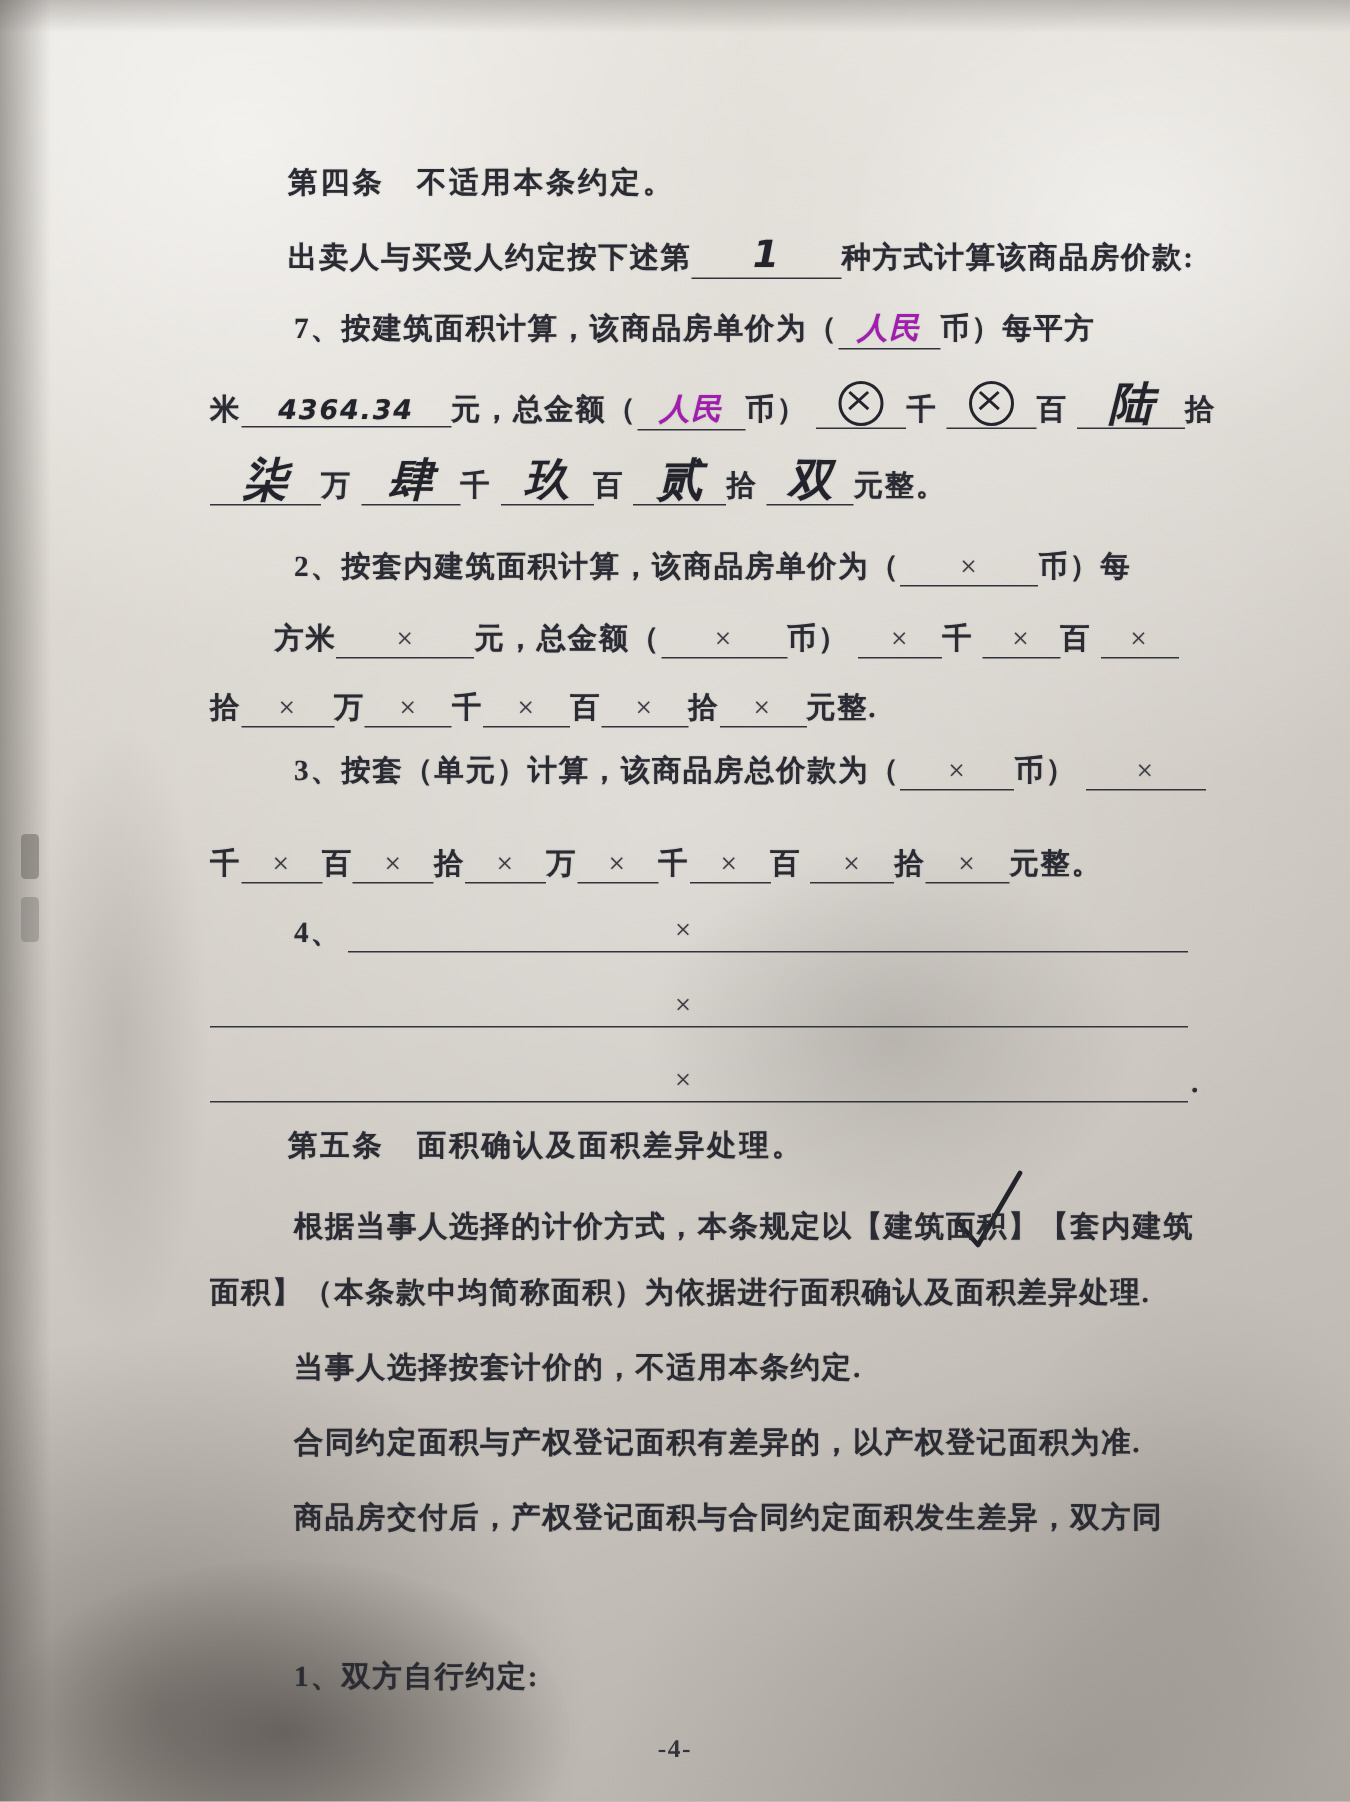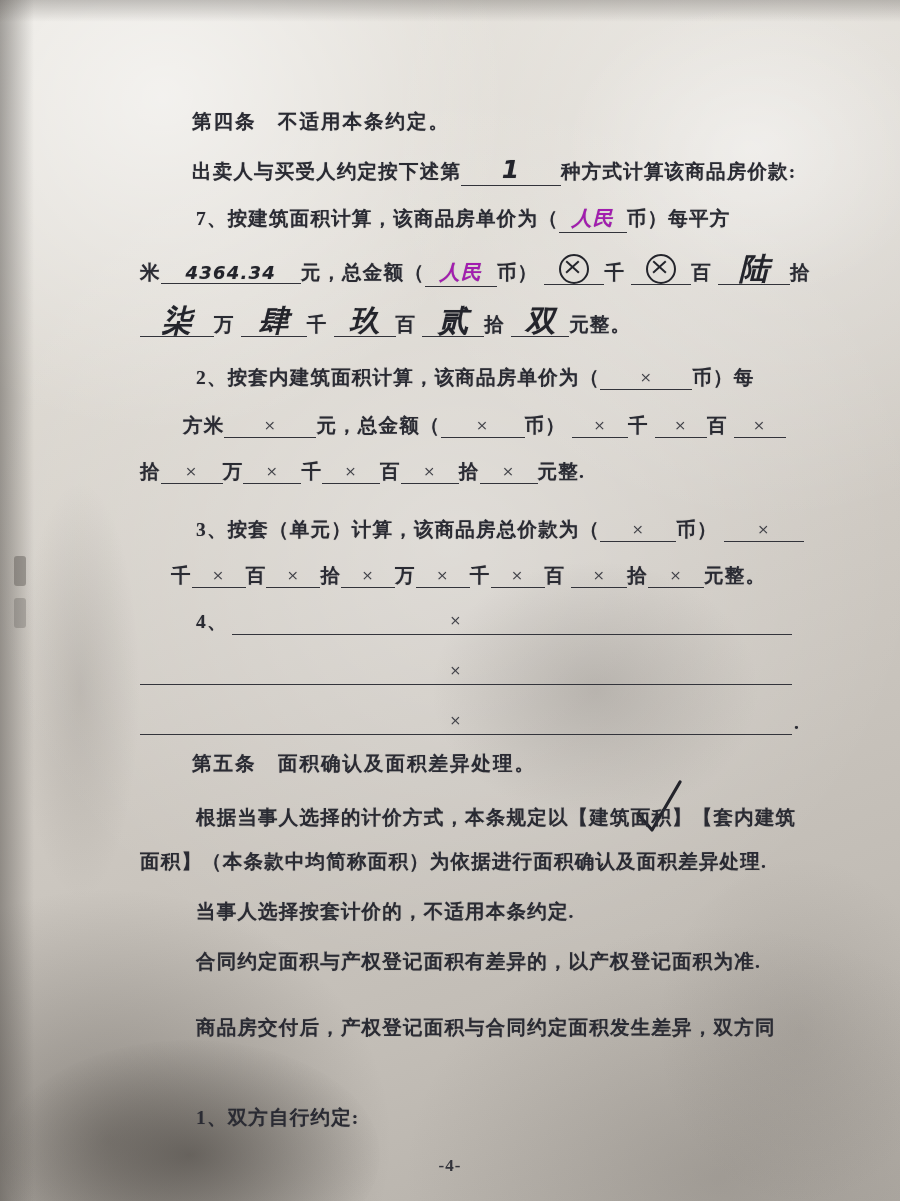--- a/index.html
+++ b/index.html
@@ -199,26 +199,26 @@
       <span class="seg">方米</span><span class="ul x" style="width:92px;">×</span><span class="seg">元，总金额（</span><span class="ul x" style="width:84px;">×</span><span class="seg">币）</span>
       <span class="ul x" style="width:56px;">×</span><span class="seg">千</span>
       <span class="ul x" style="width:52px;">×</span><span class="seg">百</span>
       <span class="ul x" style="width:52px;">×</span>
     </div>
 
     <div class="line" style="left:140px; top:458px;">
       <span class="seg">拾</span><span class="ul x" style="width:62px;">×</span><span class="seg">万</span><span class="ul x" style="width:58px;">×</span><span class="seg">千</span><span class="ul x" style="width:58px;">×</span><span class="seg">百</span><span class="ul x" style="width:58px;">×</span><span class="seg">拾</span><span class="ul x" style="width:58px;">×</span><span class="seg">元整.</span>
     </div>
 
-    <div class="line" style="left:196px; top:516px;">
+    <div class="line" style="left:196px; top:500px;">
       <span class="seg">3、按套（单元）计算，该商品房总价款为（</span><span class="ul x" style="width:76px;">×</span><span class="seg">币）</span>
       <span class="ul x" style="width:80px;">×</span>
     </div>
 
-    <div class="line" style="left:140px; top:562px;margin-left:31px;">
+    <div class="line" style="left:140px; top:562px;">
       <span class="seg">千</span><span class="ul x" style="width:54px;">×</span><span class="seg">百</span><span class="ul x" style="width:54px;">×</span><span class="seg">拾</span><span class="ul x" style="width:54px;">×</span><span class="seg">万</span><span class="ul x" style="width:54px;">×</span><span class="seg">千</span><span class="ul x" style="width:54px;">×</span><span class="seg">百</span>
       <span class="ul x" style="width:56px;">×</span><span class="seg">拾</span><span class="ul x" style="width:56px;">×</span><span class="seg">元整。</span>
     </div>
 
     <div class="line" style="left:196px; top:608px;">4、</div>
     <div class="rule" style="left:232px; top:634px; width:560px;"></div>
     <div class="line x" style="left:450px; top:610px; font-size:19px;">×</div>
 
     <div class="rule" style="left:140px; top:684px; width:652px;"></div>
     <div class="line x" style="left:450px; top:660px; font-size:19px;">×</div>
@@ -230,20 +230,20 @@
     <div class="line bold-head" style="left:192px; top:750px;">第五条　面积确认及面积差异处理。</div>
 
     <svg class="check" viewBox="0 0 46 62">
       <path d="M2 34 L16 50 L44 2" fill="none" stroke="#23242b" stroke-width="3.2" stroke-linecap="round" stroke-linejoin="round"></path>
     </svg>
 
     <div class="line" style="left:196px; top:804px;">根据当事人选择的计价方式，本条规定以【建筑面积】【套内建筑</div>
     <div class="line" style="left:140px; top:848px;">面积】（本条款中均简称面积）为依据进行面积确认及面积差异处理.</div>
     <div class="line" style="left:196px; top:898px;">当事人选择按套计价的，不适用本条约定.</div>
     <div class="line" style="left:196px; top:948px;">合同约定面积与产权登记面积有差异的，以产权登记面积为准.</div>
-    <div class="line" style="left:196px; top:998px;margin-top:16px;">商品房交付后，产权登记面积与合同约定面积发生差异，双方同</div>
+    <div class="line" style="left:196px; top:998px;">商品房交付后，产权登记面积与合同约定面积发生差异，双方同</div>
 
 
     <div class="line" style="left:196px; top:1104px;">1、双方自行约定:</div>
 
     <div class="page-num" style="top:1156px;">-4-</div>
   </div>
 </div>
 
 </body></html>

